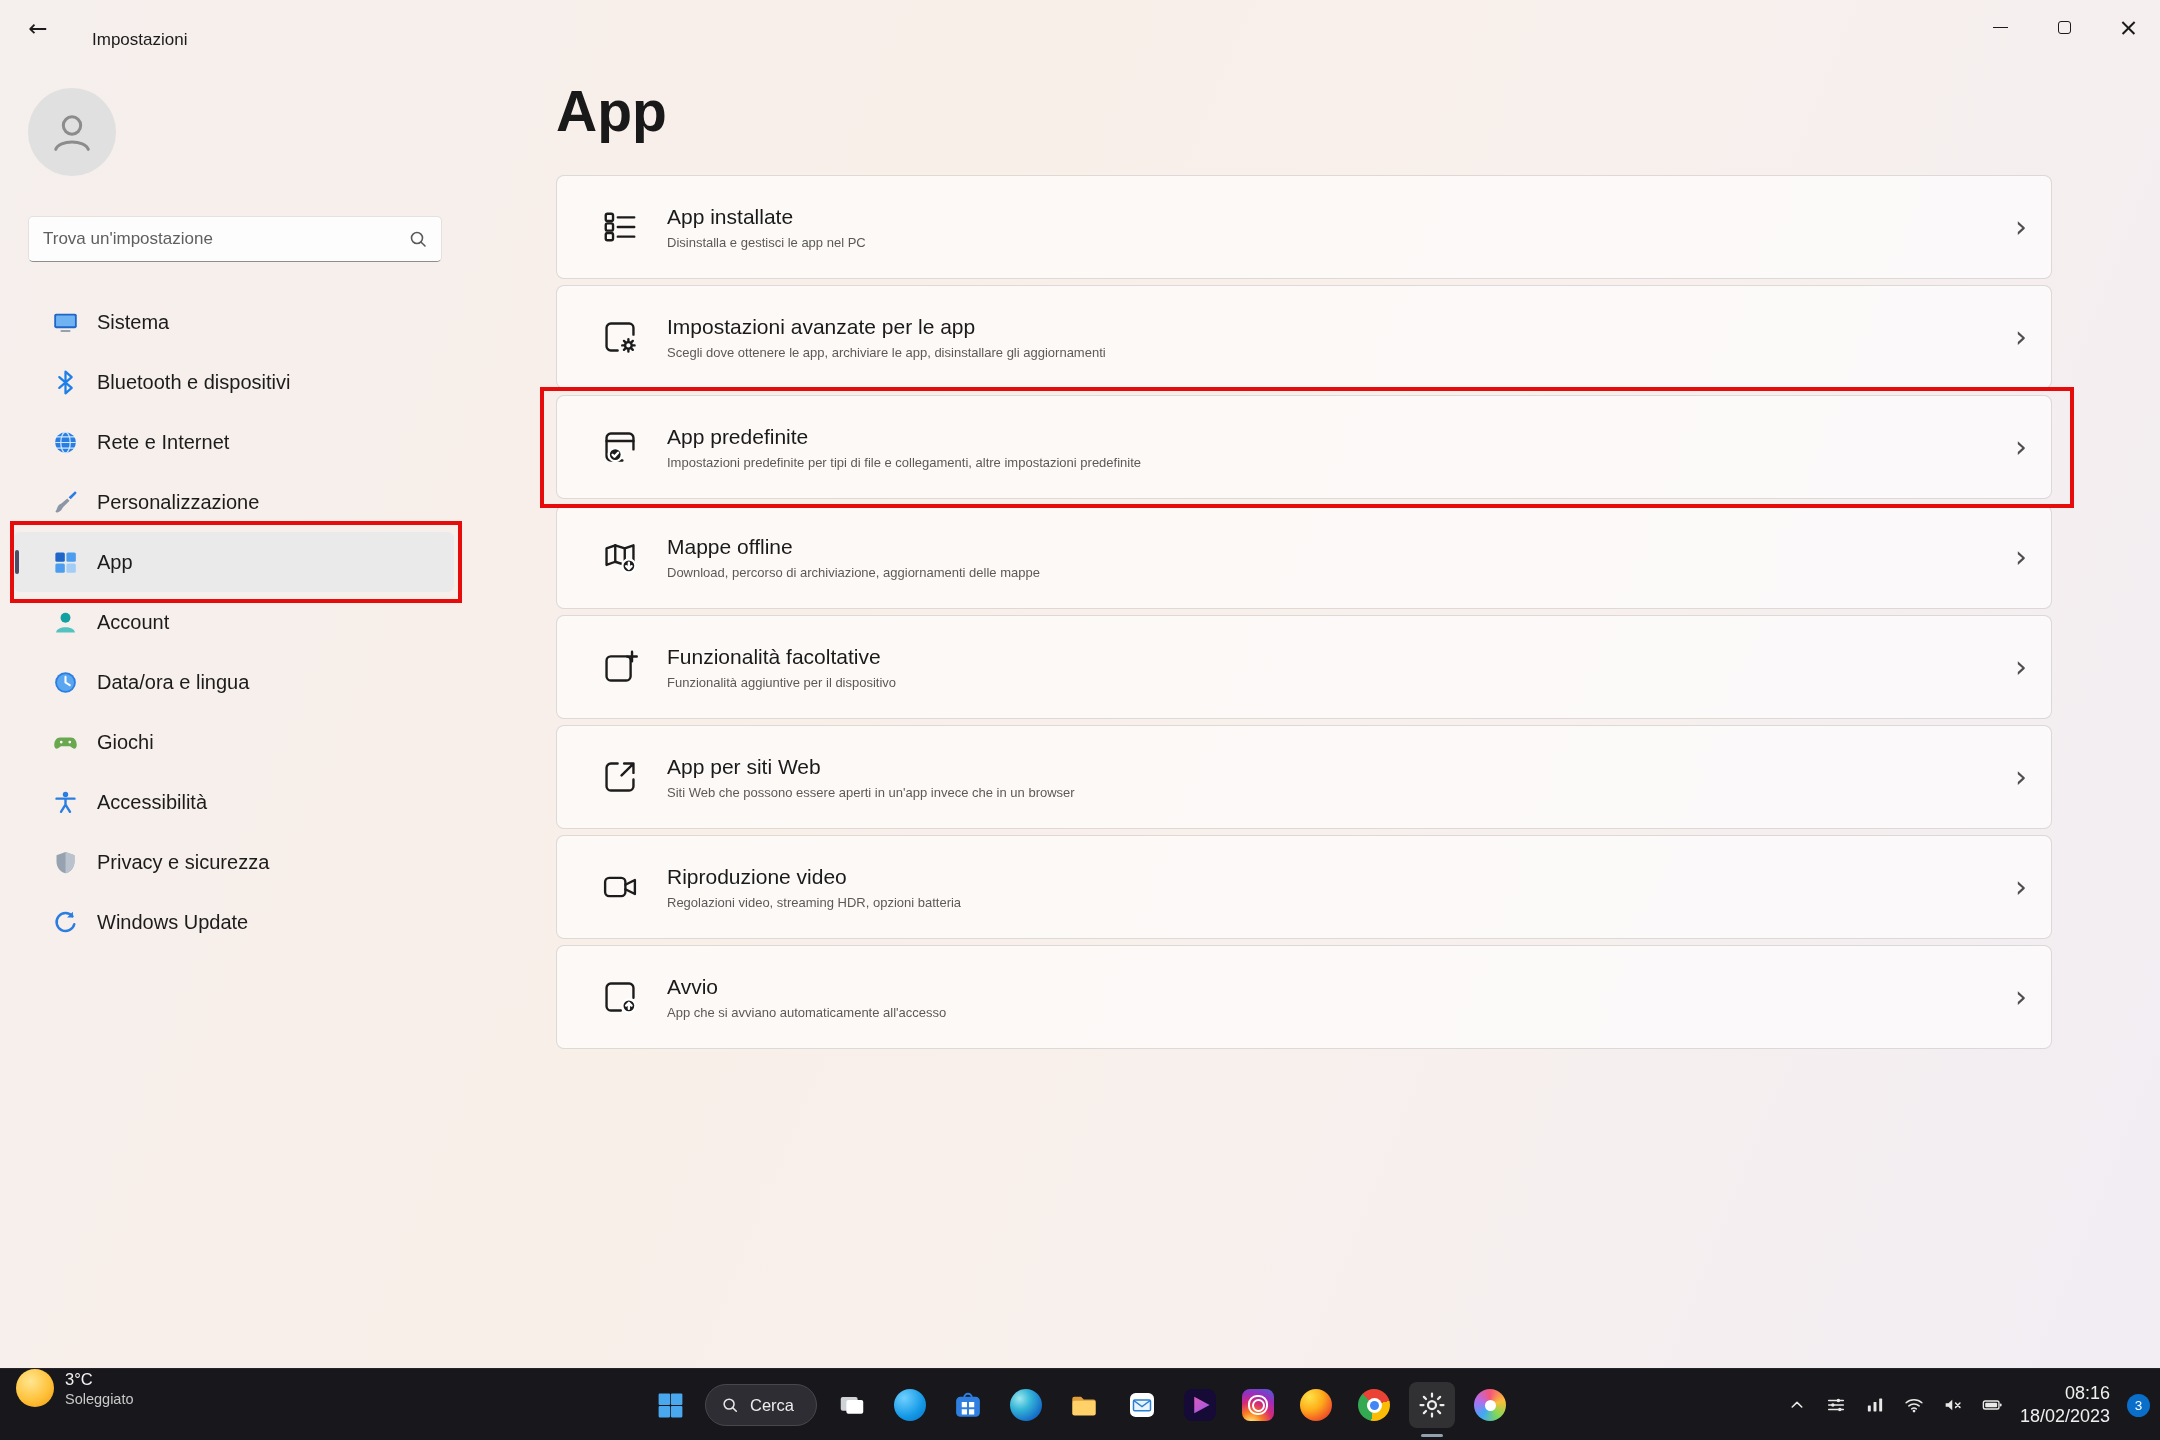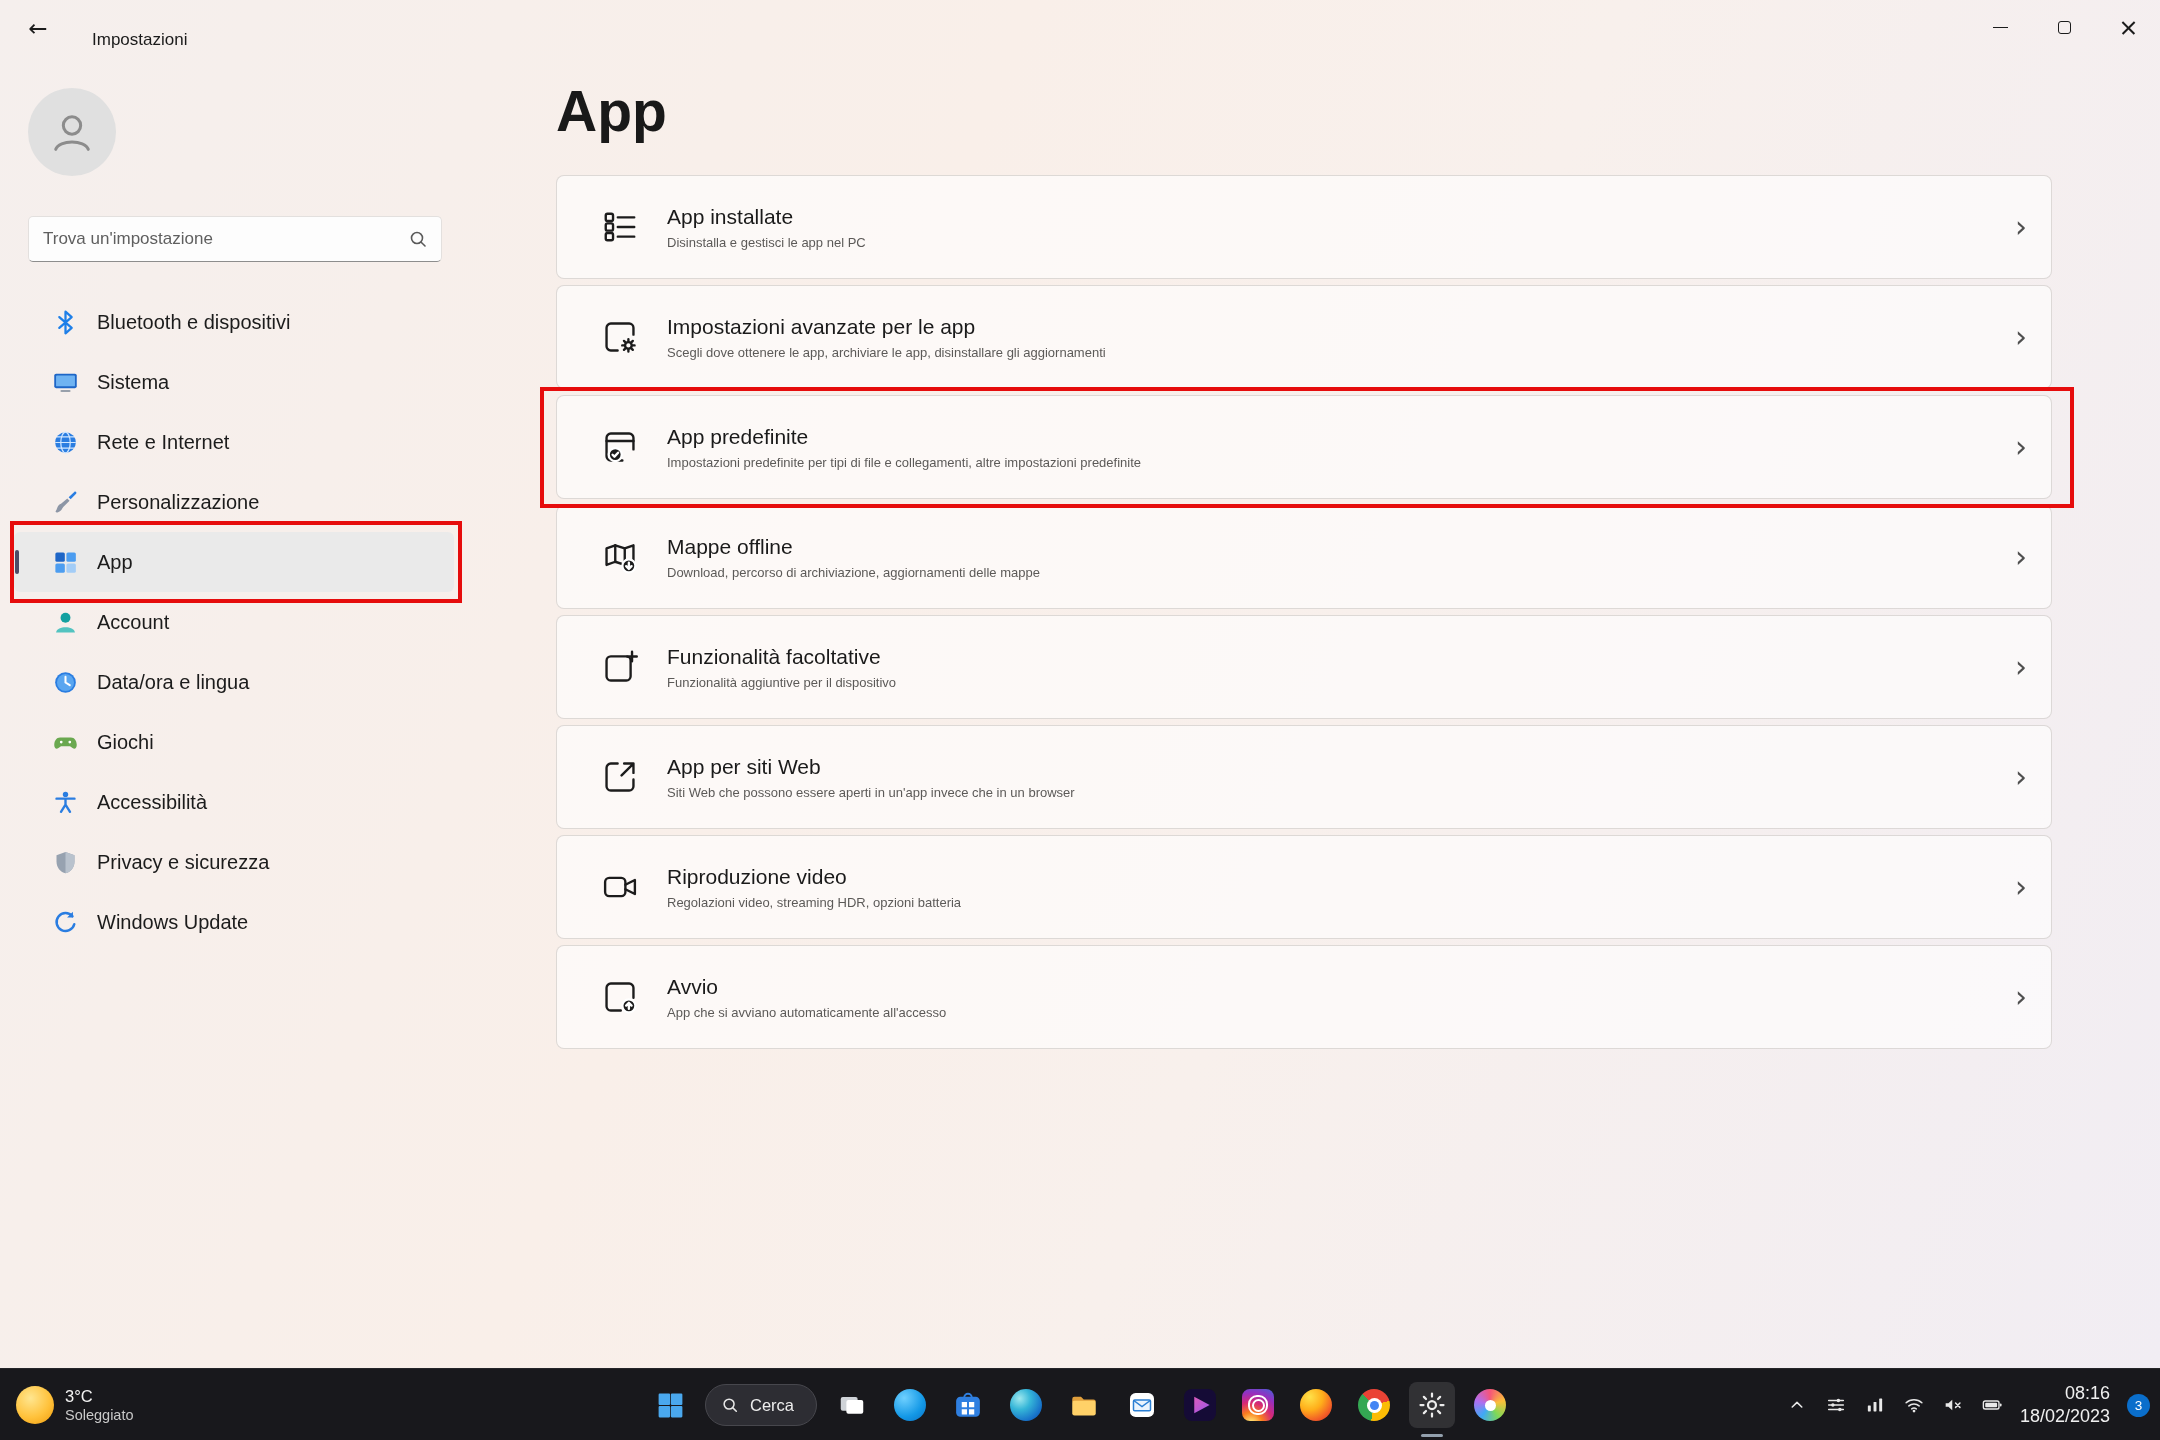--- a/index.html
+++ b/index.html
@@ -78,21 +78,21 @@
   
   .anno { position:absolute; border:4px solid #e60c0c; z-index:40; pointer-events:none; }
   .anno-sidebar { left:10px; top:521px; width:452px; height:82px; }
   .anno-card { left:540px; top:387px; width:1534px; height:121px; }
 
   
   .taskbar {
     position:absolute; left:0; bottom:0; width:2160px; height:72px;
     background:#18181c; border-top:1px solid rgba(255,255,255,0.06);
   }
-  .tb-left { position:absolute; left:16px; top:0; height:72px; display:flex; align-items:center; gap:11px; cursor:pointer; }
+  .tb-left { position:absolute; left:16px; top:0; height:72px; display:flex; align-items:flex-start; gap:11px; cursor:pointer; }
   .weather-sun { width:38px; height:38px; border-radius:50%; background:radial-gradient(circle at 38% 32%, #ffe690, #ffc23c 55%, #f09a0a); }
   .weather-text { display:flex; flex-direction:column; line-height:1.25; }
   .weather-temp { font-size:16.5px; color:#f2f2f2; }
   .weather-cond { font-size:14.5px; color:#c9c9c9; }
 
   .tb-center { position:absolute; left:50%; top:0; height:72px; transform:translateX(-50%); display:flex; align-items:center; gap:12px; }
   .tb-btn { width:46px; height:46px; border-radius:8px; display:flex; align-items:center; justify-content:center; position:relative; cursor:pointer; }
   .tb-btn.active { background:rgba(255,255,255,0.11); }
   .tb-btn.active::after { content:""; position:absolute; bottom:-9px; left:50%; transform:translateX(-50%); width:22px; height:3px; border-radius:2px; background:#93a0ad; }
   .search-pill {
@@ -163,35 +163,35 @@
           <path d="M13.2 13.2 L17 17"></path>
         </svg>
     </span>
   </div>
 
   <div class="nav">
 
     <div class="nav-item">
       <span class="nav-ic">
         <svg viewBox="0 0 24 24">
-            <path d="M6.5 7.2 L17.5 16.8 L12 21.6 V2.4 L17.5 7.2 L6.5 16.8" fill="none" stroke="#1e7fe8" stroke-width="2" stroke-linecap="round" stroke-linejoin="round"></path>
-          </svg>
-      </span>
-      <span>Bluetooth e dispositivi</span>
-    </div>
-
-    <div class="nav-item">
-      <span class="nav-ic">
-        <svg viewBox="0 0 24 24">
             <rect x="2" y="4.2" width="20" height="12.8" rx="1.6" fill="#1e66c7"></rect>
             <rect x="3.6" y="5.8" width="16.8" height="9.6" rx="0.8" fill="#6fb3f2"></rect>
             <rect x="7.5" y="18.6" width="9" height="1.9" rx="0.95" fill="#98a0ab"></rect>
           </svg>
       </span>
       <span>Sistema</span>
+    </div>
+
+    <div class="nav-item">
+      <span class="nav-ic">
+        <svg viewBox="0 0 24 24">
+            <path d="M6.5 7.2 L17.5 16.8 L12 21.6 V2.4 L17.5 7.2 L6.5 16.8" fill="none" stroke="#1e7fe8" stroke-width="2" stroke-linecap="round" stroke-linejoin="round"></path>
+          </svg>
+      </span>
+      <span>Bluetooth e dispositivi</span>
     </div>
 
     <div class="nav-item">
       <span class="nav-ic">
         <svg viewBox="0 0 24 24">
             <circle cx="12" cy="12" r="9.2" fill="#2a7de1"></circle>
             <ellipse cx="12" cy="12" rx="4.2" ry="9.2" fill="none" stroke="#cfe6ff" stroke-width="1.1"></ellipse>
             <path d="M2.8 12 h18.4 M4.4 7 h15.2 M4.4 17 h15.2" stroke="#cfe6ff" stroke-width="1.1" fill="none"></path>
           </svg>
       </span>

